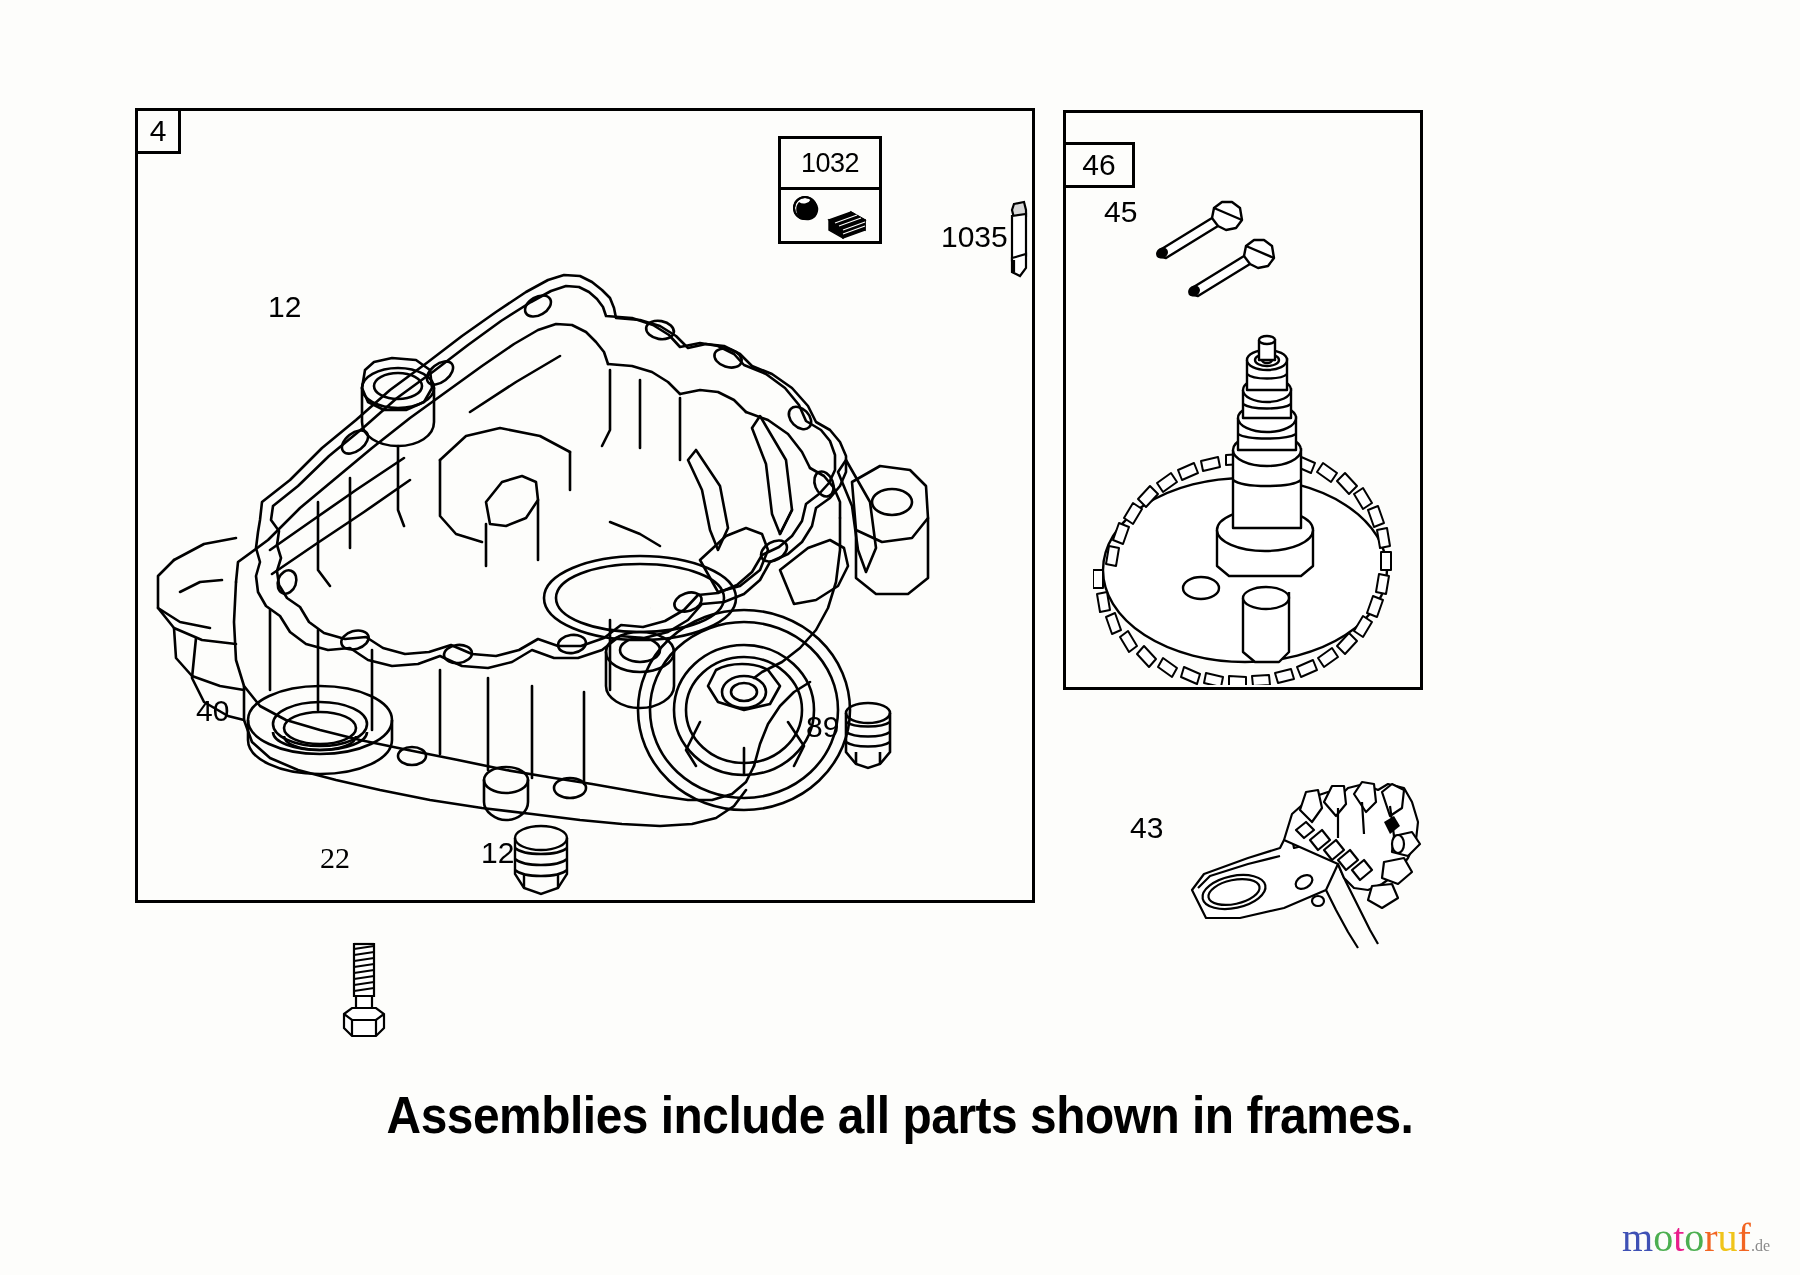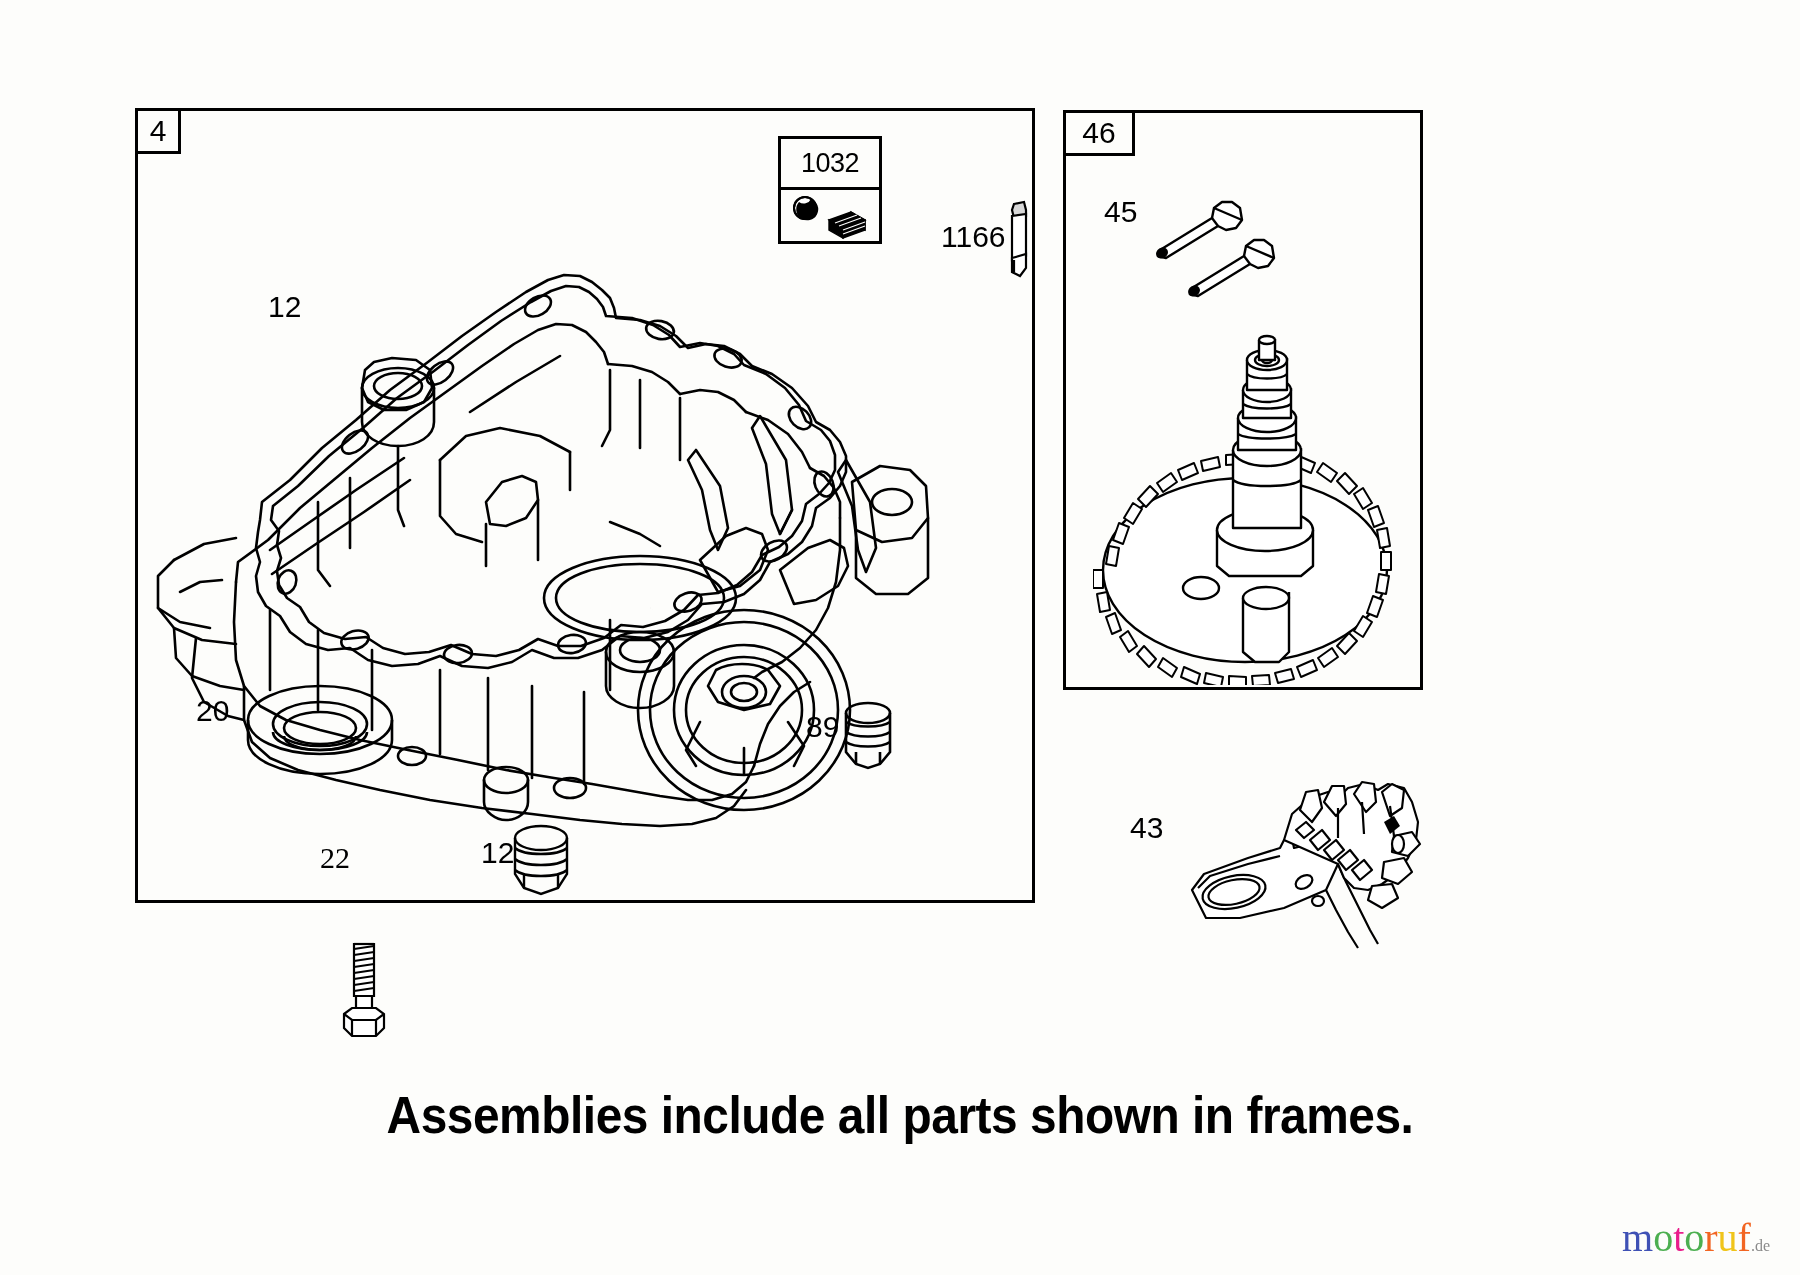--- a/index.html
+++ b/index.html
@@ -36,21 +36,21 @@
     box-sizing: border-box;
     display: flex;
     align-items: center;
     justify-content: center;
     font-size: 30px;
     font-weight: 400;
     color: #000;
     font-family: "Liberation Sans", sans-serif;
   }
   #tag-4 { width: 46px; height: 46px; }
-  #tag-46 { width: 72px; height: 46px; }
+  #tag-46 { width: 72px; height: 46px; margin-top: 32px; }
 
   .inset-box {
     position: absolute;
     border: 3px solid #000000;
     box-sizing: border-box;
     background: #fdfdfb;
   }
   #inset-1032 {
     left: 778px; top: 136px; width: 104px; height: 108px;
   }
@@ -266,21 +266,21 @@
 
       <path d="M130 420 L170 392 L216 360 L264 328"></path>
       <path d="M132 444 L176 414 L224 382 L270 350"></path>
       <path d="M330 282 L376 252 L420 226"></path>
 
     </g>
   </svg>
 
   <div class="lbl" style="left:268px; top:292px;">12</div>
 
-  <div class="lbl" style="left:196px; top:696px;">20</div>
+  <div class="lbl" style="left:196px; top:696px;">40</div>
   <svg class="art" style="left:240px; top:678px;" width="160" height="110" viewBox="0 0 160 110">
     <g fill="none" stroke="#000" stroke-width="2.6">
       <ellipse cx="80" cy="42" rx="72" ry="34"></ellipse>
       <ellipse cx="80" cy="46" rx="47" ry="22"></ellipse>
       <ellipse cx="80" cy="50" rx="36" ry="16"></ellipse>
       <path d="M8 42 L8 62 C8 81 40 96 80 96 C120 96 152 81 152 62 L152 42"></path>
       <path d="M33 54 C33 64 54 72 80 72 C106 72 127 64 127 54"></path>
       <path d="M44 58 C44 66 60 72 80 72 C100 72 116 66 116 58"></path>
     </g>
   </svg>
@@ -346,21 +346,21 @@
     <g fill="none" stroke="#000" stroke-width="2.4">
       <ellipse cx="31" cy="16" rx="26" ry="12"></ellipse>
       <path d="M5 16 L5 52 L14 66 L31 72 L48 66 L57 52 L57 16"></path>
       <path d="M5 26 C14 34 48 34 57 26"></path>
       <path d="M5 37 C14 45 48 45 57 37"></path>
       <path d="M5 48 C14 56 48 56 57 48"></path>
       <path d="M14 66 L14 52 M48 66 L48 52"></path>
     </g>
   </svg>
 
-  <div class="lbl" style="left:941px; top:222px;">1166</div>
+  <div class="lbl" style="left:941px; top:222px;">1035</div>
   <svg class="art" style="left:1006px; top:198px;" width="26" height="84" viewBox="0 0 26 84">
     <g fill="none" stroke="#000" stroke-width="2.2">
       <path d="M8 6 L18 4 L20 12 L20 18 L8 20 L6 12 Z" fill="#d8d8d8"></path>
       <path d="M6 18 L20 16 L20 58 L6 62 Z" fill="#fff"></path>
       <path d="M6 60 L20 56 L20 70 L14 78 L6 74 Z" fill="#fff"></path>
       <path d="M8 62 L8 74"></path>
     </g>
   </svg>
 
   <div class="panel" id="panel-46">

